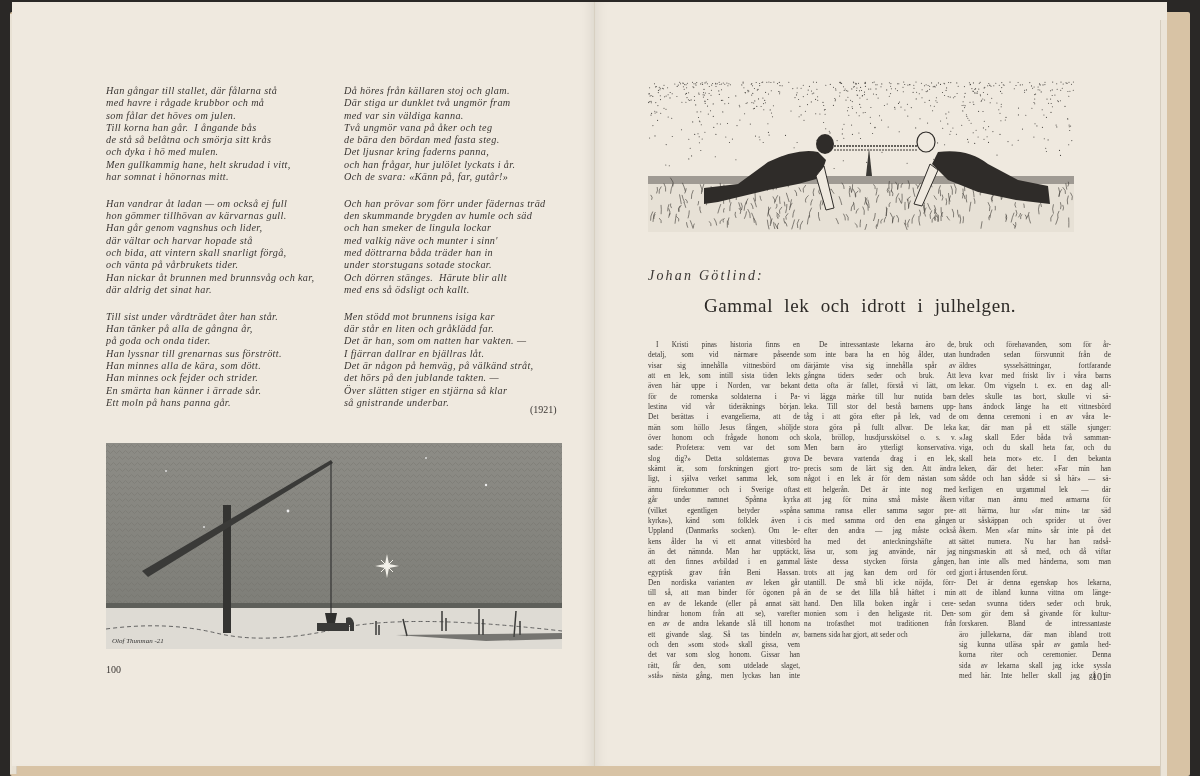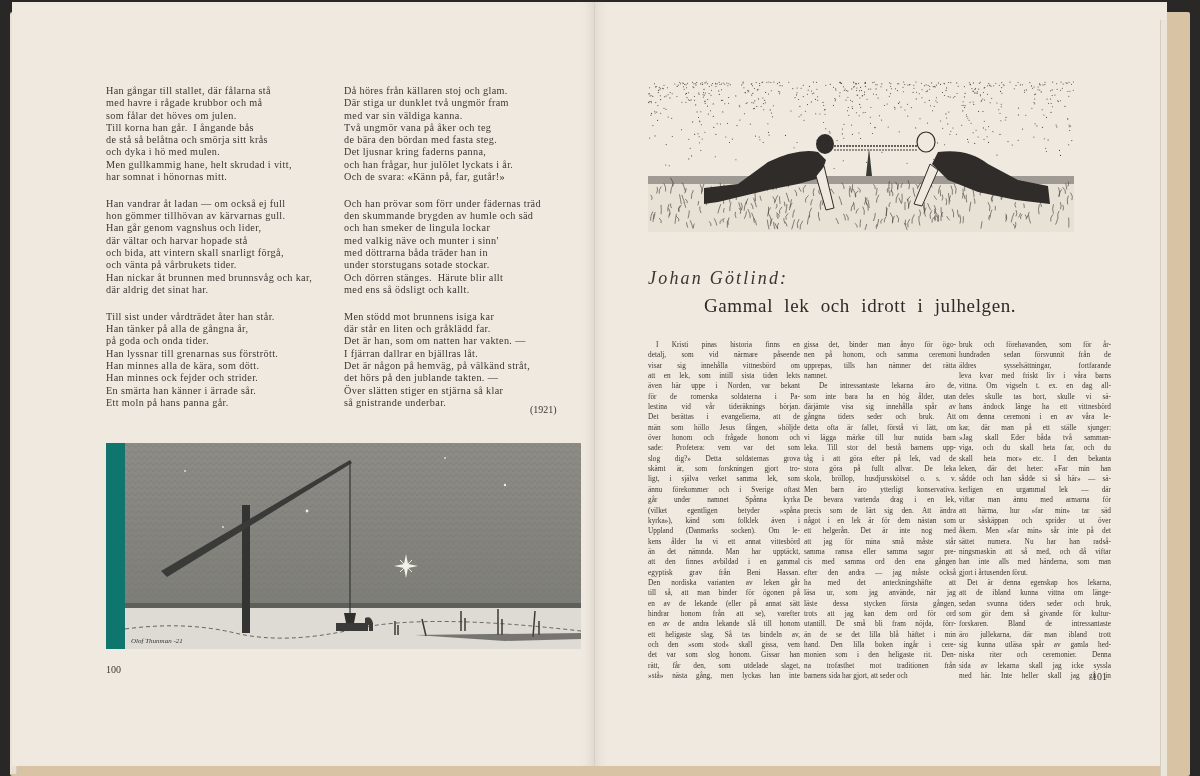--- a/index.html
+++ b/index.html
@@ -4,31 +4,31 @@
 <style>
   html, body { margin:0; padding:0; }
   body { width:1200px; height:776px; background:#2a2826; position:relative; overflow:hidden; font-family:"Liberation Serif", serif; }
   .spread { position:absolute; left:10px; top:12px; width:1180px; height:764px; background:#d8c3a5; border-radius:2px; }
   .page { position:absolute; top:2px; height:764px; background:#efe9df; }
   .page.left { left:12px; width:582px; border-right:1px solid #cfc7b9; box-shadow: inset -10px 0 14px -10px rgba(0,0,0,0.12); }
   .page.right { left:594px; width:572px; border-left:1px solid #d8d0c2; box-shadow: inset 10px 0 14px -10px rgba(0,0,0,0.10); }
   .edge-left { position:absolute; left:10px; top:14px; width:6px; height:760px; background:#e8e1d4; border-right:1px solid #d5ccbd; }
   .edge-right { position:absolute; left:1160px; top:20px; width:6px; height:756px; background:#ebe4d8; border-left:1px solid #d5ccbd; }
 
-  .poem { position:absolute; font-family:"Liberation Serif", serif; color:#3a3633; font-size:10.2px; line-height:12.3px; letter-spacing:0.35px; white-space:pre; }
+  .poem { position:absolute; font-family:"Liberation Serif", serif; font-style:italic; color:#3a3633; font-size:10.2px; line-height:12.3px; letter-spacing:0.35px; white-space:pre; }
   .poem .stanza { margin-bottom:14.5px; }
   .poem .line { display:block; }
   .year { position:absolute; left:530px; top:404px; font-size:10px; color:#3a3633; font-family:"Liberation Serif", serif; }
 
-  .illus-left { position:absolute; left:106px; top:443px; width:456px; height:206px; background:#0f766e; overflow:hidden;padding-left:19px; }
+  .illus-left { position:absolute; left:106px; top:443px; width:456px; height:206px; background:#0f766e; overflow:hidden; }
   .illus-right { position:absolute; left:648px; top:80px; width:426px; height:152px; overflow:hidden; }
 
   .pagenum { position:absolute; font-size:10px; color:#3a3633; font-family:"Liberation Serif", serif; }
 
-  .author { position:absolute; left:648px; top:268px; font-style:italic; font-size:18px; letter-spacing:2.2px; color:#3a3633; font-family:"Liberation Serif", serif; }
+  .author { position:absolute; left:648px; top:268px; font-style:italic; font-size:14px; letter-spacing:2.2px; color:#3a3633; font-family:"Liberation Serif", serif; }
   .title { position:absolute; left:704px; top:295px; font-size:19px; letter-spacing:0.6px; word-spacing:6px; color:#2d2a27; font-family:"Liberation Serif", serif; }
 
   .col { position:absolute; top:340px; width:152px; font-family:"Liberation Serif", serif; font-size:7.3px; line-height:10.35px; color:#3a3633; text-align:justify; }
   .col .line { display:block; text-align:justify; text-align-last:justify; white-space:nowrap; overflow:hidden; }
   .col .line.last { text-align-last:left; }
 </style>
 </head>
 <body>
 
 <div class="spread"></div>
@@ -1056,73 +1056,67 @@
       <span class="line">Uppland (Danmarks socken). Om le-</span>
       <span class="line">kens ålder ha vi ett annat vittesbörd</span>
       <span class="line">än det nämnda. Man har upptäckt,</span>
       <span class="line">att den finnes avbildad i en gammal</span>
       <span class="line">egyptisk grav från Beni Hassan.</span>
       <span class="line">Den nordiska varianten av leken går</span>
       <span class="line">till så, att man binder för ögonen på</span>
       <span class="line">en av de lekande (eller på annat sätt</span>
       <span class="line">hindrar honom från att se), varefter</span>
       <span class="line">en av de andra lekande slå till honom</span>
-      <span class="line">ett heligaste slag. Så tas bindeln av,</span>
+      <span class="line">ett givande slag. Så tas bindeln av,</span>
       <span class="line">och den »som stod» skall gissa, vem</span>
       <span class="line">det var som slog honom. Gissar han</span>
       <span class="line">rätt, får den, som utdelade slaget,</span>
       <span class="line">»stå» nästa gång, men lyckas han inte</span>
     </div>
   </div>
 <div class="col" style="left:804px;" id="col1">
-    <div>
-      <span class="line">gissa det, binder man ånyo för ögo-</span>
-      <span class="line">nen på honom, och samma ceremoni</span>
-      <span class="line">upprepas, tills han nämner det rätta</span>
-      <span class="line last">namnet.</span>
-    </div>
     <div>
       <span class="line" style="text-indent: 8px; margin-left: 7px;">De intressantaste lekarna äro de,</span>
       <span class="line">som inte bara ha en hög ålder, utan</span>
       <span class="line">därjämte visa sig innehålla spår av</span>
       <span class="line">gångna tiders seder och bruk. Att</span>
       <span class="line">detta ofta är fallet, förstå vi lätt, om</span>
       <span class="line">vi lägga märke till hur nutida barn</span>
       <span class="line">leka. Till stor del bestå barnens upp-</span>
       <span class="line">tåg i att göra efter på lek, vad de</span>
       <span class="line">stora göra på fullt allvar. De leka</span>
       <span class="line">skola, bröllop, husdjursskötsel o. s. v.</span>
       <span class="line">Men barn äro ytterligt konservativa.</span>
       <span class="line">De bevara vartenda drag i en lek,</span>
       <span class="line">precis som de lärt sig den. Att ändra</span>
       <span class="line">något i en lek är för dem nästan som</span>
       <span class="line">ett helgerån. Det är inte nog med</span>
-      <span class="line">att jag för mina små måste står</span>
+      <span class="line">att jag för mina små måste åkern</span>
       <span class="line">samma ramsa eller samma sagor pre-</span>
       <span class="line">cis med samma ord den ena gången</span>
       <span class="line">efter den andra — jag måste också</span>
       <span class="line">ha med det anteckningshäfte att</span>
       <span class="line">läsa ur, som jag använde, när jag</span>
       <span class="line">läste dessa stycken första gången,</span>
       <span class="line">trots att jag kan dem ord för ord</span>
-      <span class="line">utantill. De små bli fram nöjda, förr-</span>
+      <span class="line">utantill. De små bli icke nöjda, förr-</span>
       <span class="line">än de se det lilla blå häftet i min</span>
       <span class="line">hand. Den lilla boken ingår i cere-</span>
       <span class="line">monien som i den heligaste rit. Den-</span>
       <span class="line">na trofasthet mot traditionen från</span>
       <span class="line last">barnens sida har gjort, att seder och</span>
     </div>
   </div>
 <div class="col" style="left:959px;" id="col2">
     <div>
       <span class="line">bruk och förehavanden, som för år-</span>
       <span class="line">hundraden sedan försvunnit från de</span>
       <span class="line">äldres sysselsättningar, fortfarande</span>
       <span class="line">leva kvar med friskt liv i våra barns</span>
-      <span class="line">vittna. Om vigseln t. ex. en dag all-</span>
+      <span class="line">lekar. Om vigseln t. ex. en dag all-</span>
       <span class="line">deles skulle tas bort, skulle vi sä-</span>
       <span class="line">hans ändock länge ha ett vittnesbörd</span>
       <span class="line">om denna ceremoni i en av våra le-</span>
       <span class="line">kar, där man på ett ställe sjunger:</span>
       <span class="line">»Jag skall Eder båda två samman-</span>
       <span class="line">viga, och du skall heta far, och du</span>
       <span class="line">skall heta mor» etc. I den bekanta</span>
       <span class="line">leken, där det heter: »Far min han</span>
       <span class="line">sådde och han sådde si så här» — sä-</span>
       <span class="line">kerligen en urgammal lek — där</span>
@@ -1136,19 +1130,19 @@
       <span class="line last">gjort i årtusenden förut.</span>
     </div>
     <div>
       <span class="line" style="text-indent: 8px;">Det är denna egenskap hos lekarna,</span>
       <span class="line">att de ibland kunna vittna om länge-</span>
       <span class="line">sedan svunna tiders seder och bruk,</span>
       <span class="line">som gör dem så givande för kultur-</span>
       <span class="line">forskaren. Bland de intressantaste</span>
       <span class="line">äro jullekarna, där man ibland trott</span>
       <span class="line">sig kunna utläsa spår av gamla hed-</span>
-      <span class="line">niska riter och ceremonier. Denna</span>
+      <span class="line">korna riter och ceremonier. Denna</span>
       <span class="line">sida av lekarna skall jag icke syssla</span>
       <span class="line">med här. Inte heller skall jag gå in</span>
     </div>
   </div>
 
 <div class="pagenum" style="left:1092px; top:671px;">101</div>
 
 </body></html>

